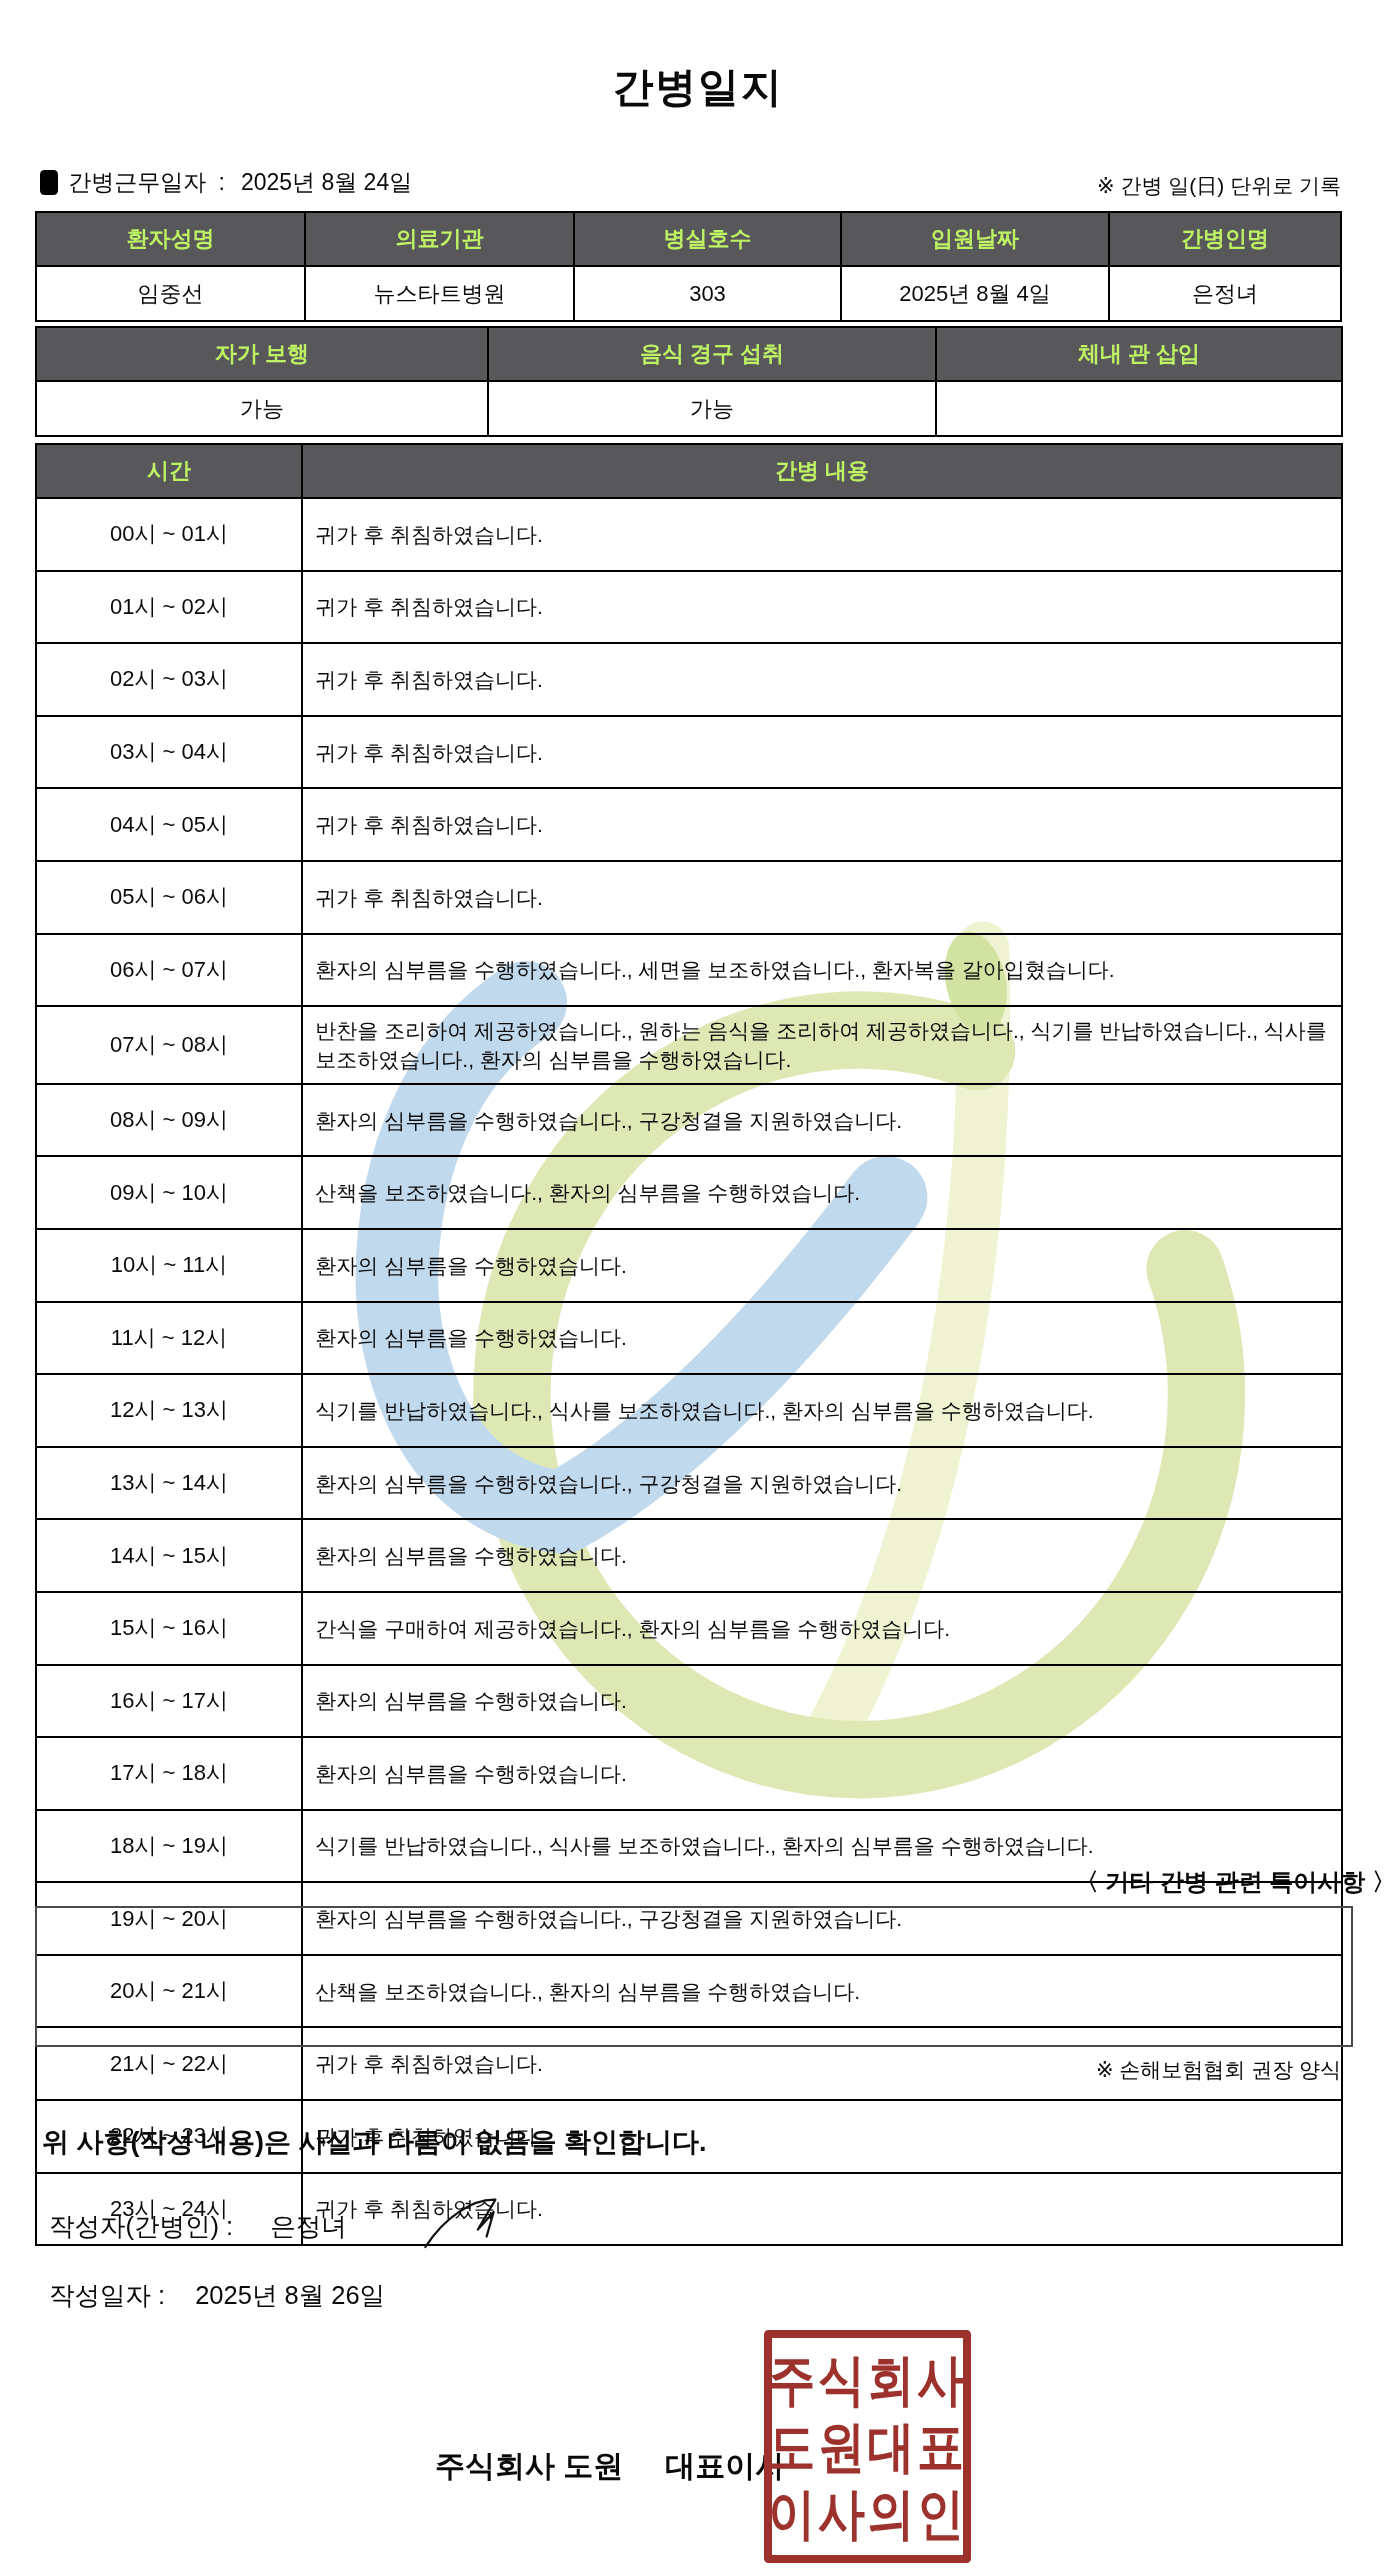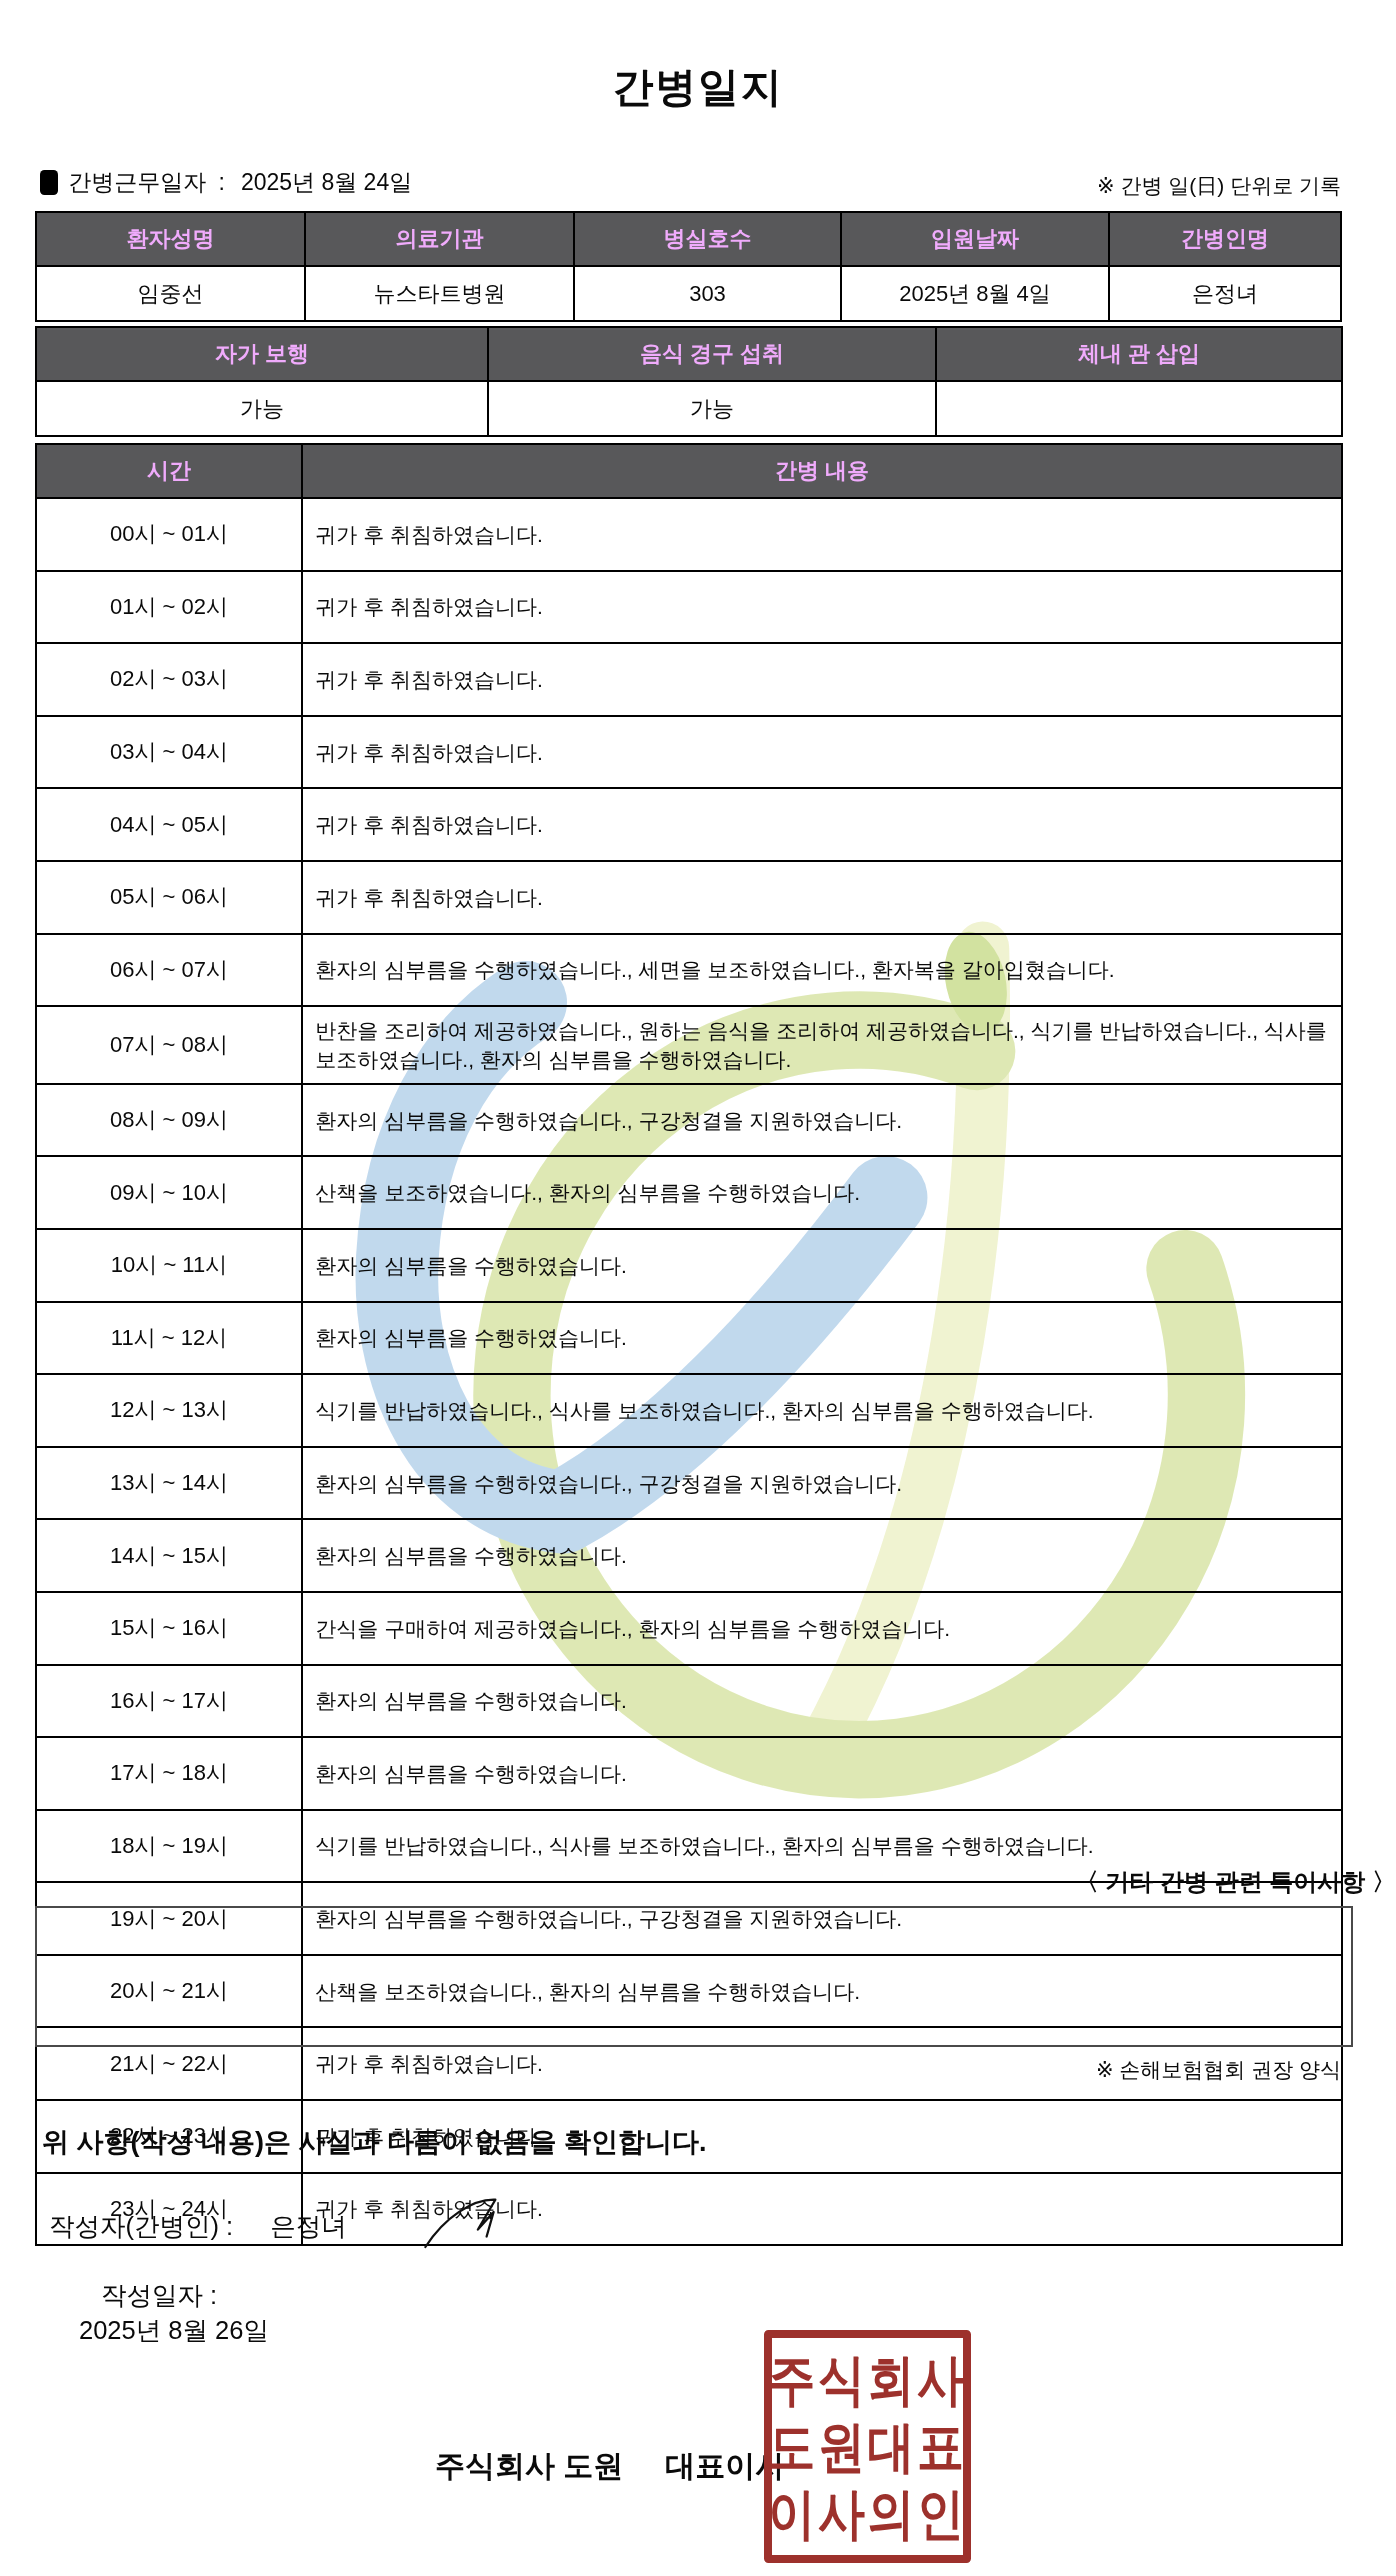--- a/index.html
+++ b/index.html
@@ -14,39 +14,39 @@
     font-size:41px;font-weight:bold;letter-spacing:1.8px;}
 
   .meta-line{position:absolute;top:167px;left:40px;font-size:23px;display:flex;align-items:center;}
   .bullet{display:inline-block;width:17.6px;height:24.6px;background:#000;border-radius:4.4px;margin-right:10.6px;}
   .meta-label{margin-right:12.3px;}
   .meta-sep{margin-right:16px;}
   .unit-note{position:absolute;top:172px;right:55px;font-size:21px;}
 
   table{border-collapse:collapse;table-layout:fixed;position:absolute;left:35px;}
   td,th{border:2.6px solid #000;padding:0;overflow:hidden;}
-  th{background:#58585a;color:#f0abfc;font-weight:bold;font-size:22px;height:52px;text-align:center;vertical-align:middle;}
+  th{background:#58585a;color:#bef264;font-weight:bold;font-size:22px;height:52px;text-align:center;vertical-align:middle;}
   td{background:transparent;font-size:22px;height:53px;text-align:center;vertical-align:middle;}
 
   .t-patient{top:211px;width:1306px;}
   .t-cond{top:326px;width:1306px;}
   .t-log{top:443px;width:1306px;}
   .t-log td.time-cell{width:266px;font-size:22px;}
   .t-log td.content-cell{text-align:left;font-size:21px;padding:8.8px 12.3px;line-height:29px;}
 
   .misc-heading{position:absolute;top:1866px;left:0;width:1396px;text-align:right;
     font-size:24px;font-weight:bold;}
   .notes-box{position:absolute;top:1906px;left:35px;width:1300px;height:123px;border:2.6px solid #4a4a4a;background:transparent;font-size:21px;padding:7px;box-sizing:content-box;}
   .form-note{position:absolute;top:2056px;right:55px;font-size:21px;}
   .confirm-line{position:absolute;top:2124px;left:0;width:1396px;text-align:left;font-size:27px;font-weight:bold;padding-left:42px;}
 
   .writer-line{position:absolute;top:2209px;left:49px;font-size:25.5px;display:flex;align-items:center;}
   .writer-line .name{margin-left:37px;}
   .signature{position:absolute;left:420px;top:2191px;}
-  .date-line{position:absolute;top:2278px;left:49px;font-size:25.5px;display:flex;align-items:center;flex-direction:column;}
+  .date-line{position:absolute;top:2278px;left:49px;font-size:25.5px;display:flex;align-items:center;}
   .date-line .date{margin-left:30px;}
 
   .company-line{position:absolute;top:2446px;left:435px;font-size:30px;font-weight:bold;display:flex;}
   .company-line .co-title{margin-left:42px;}
 
   .stamp{position:absolute;left:764px;top:2330px;width:207px;height:233px;box-sizing:border-box;
     border:8.8px solid #9d312c;border-radius:4.4px;display:flex;flex-direction:column;
     justify-content:space-evenly;align-items:center;background:rgba(255,255,255,0);}
   .stamp .srow{color:#9d312c;font-weight:bold;font-size:47px;line-height:51px;letter-spacing:2.6px;
     white-space:nowrap;transform:scaleY(1.18);}

